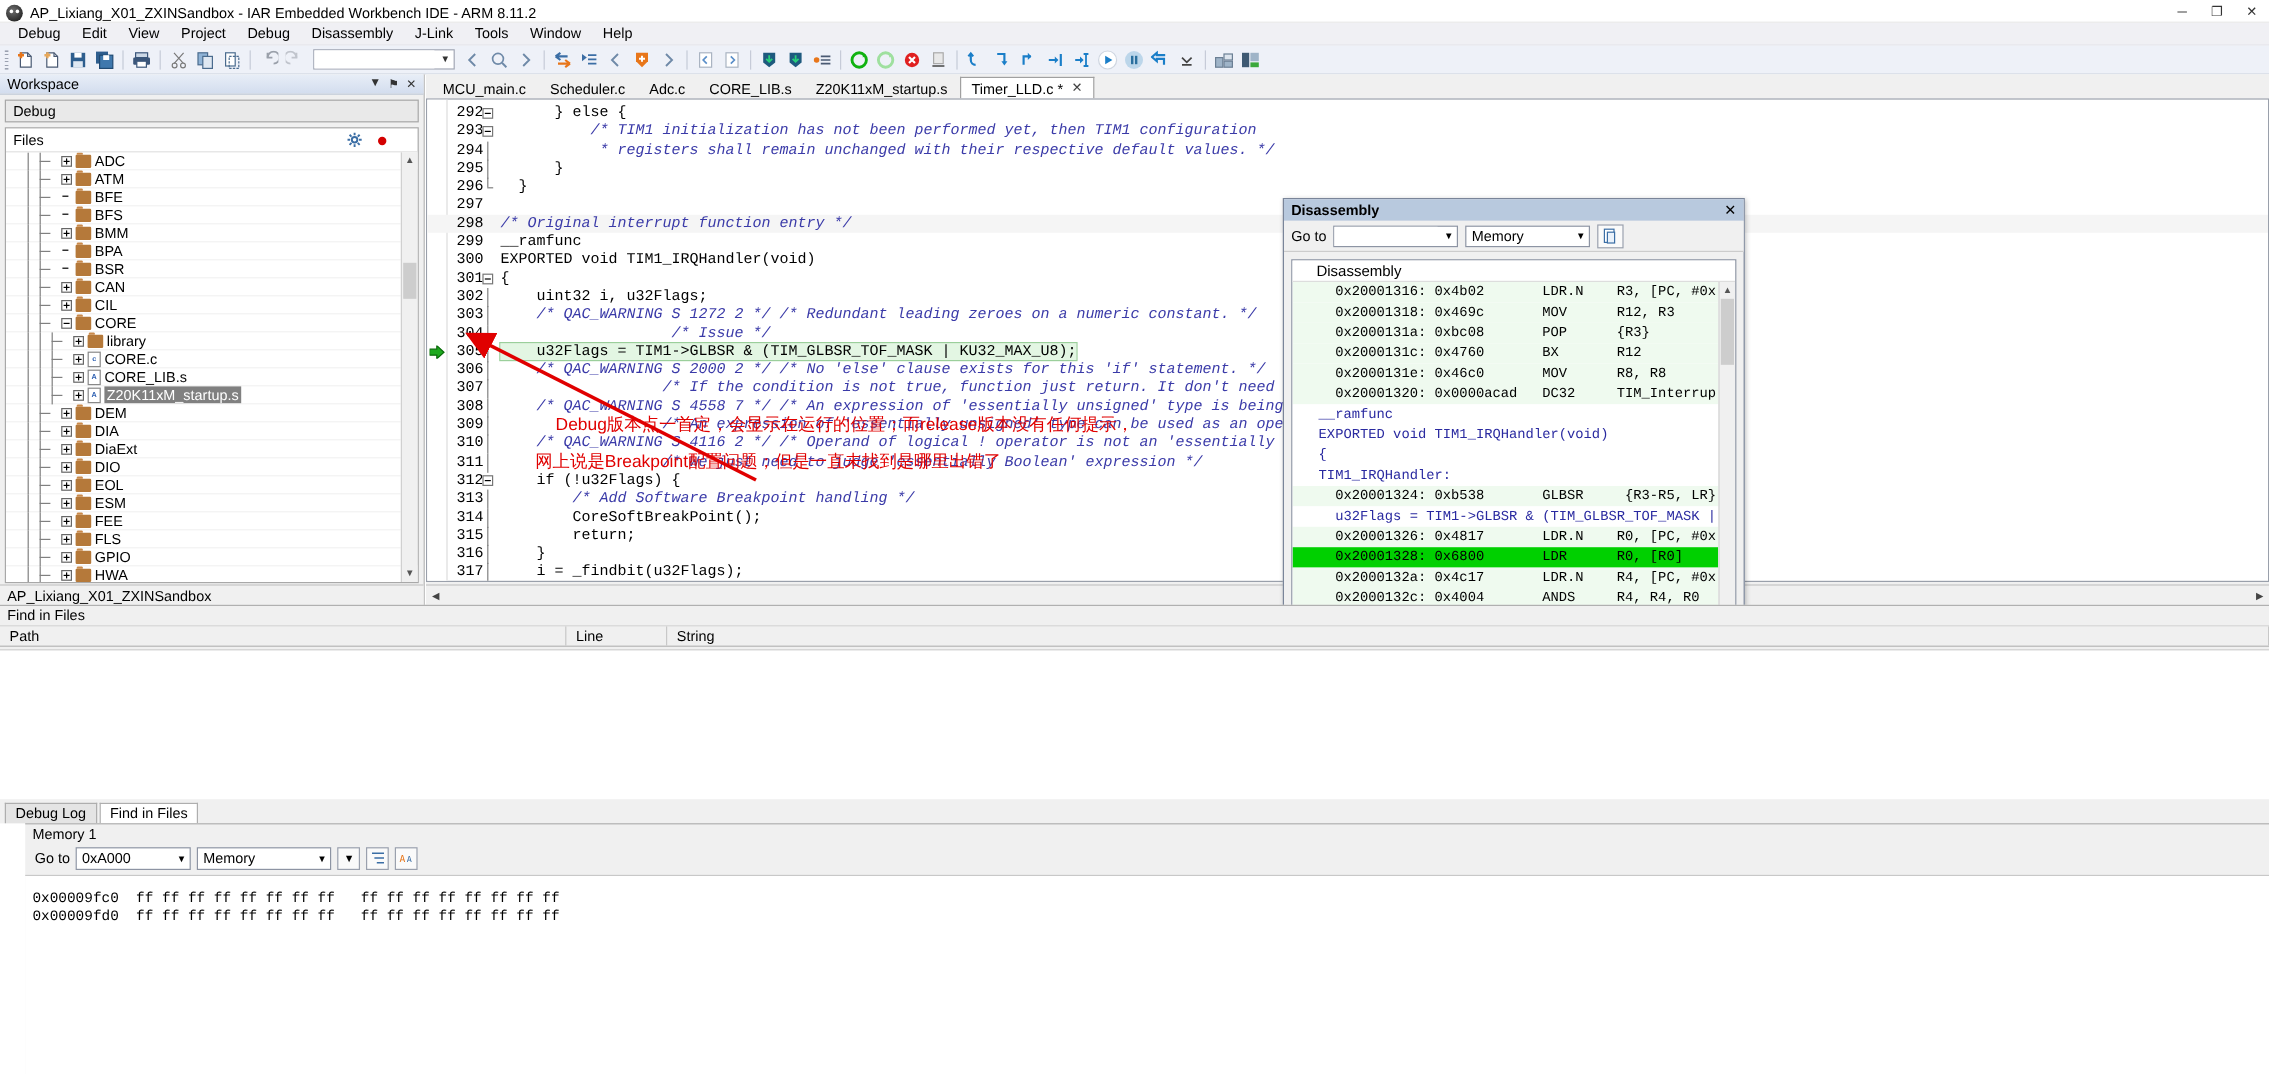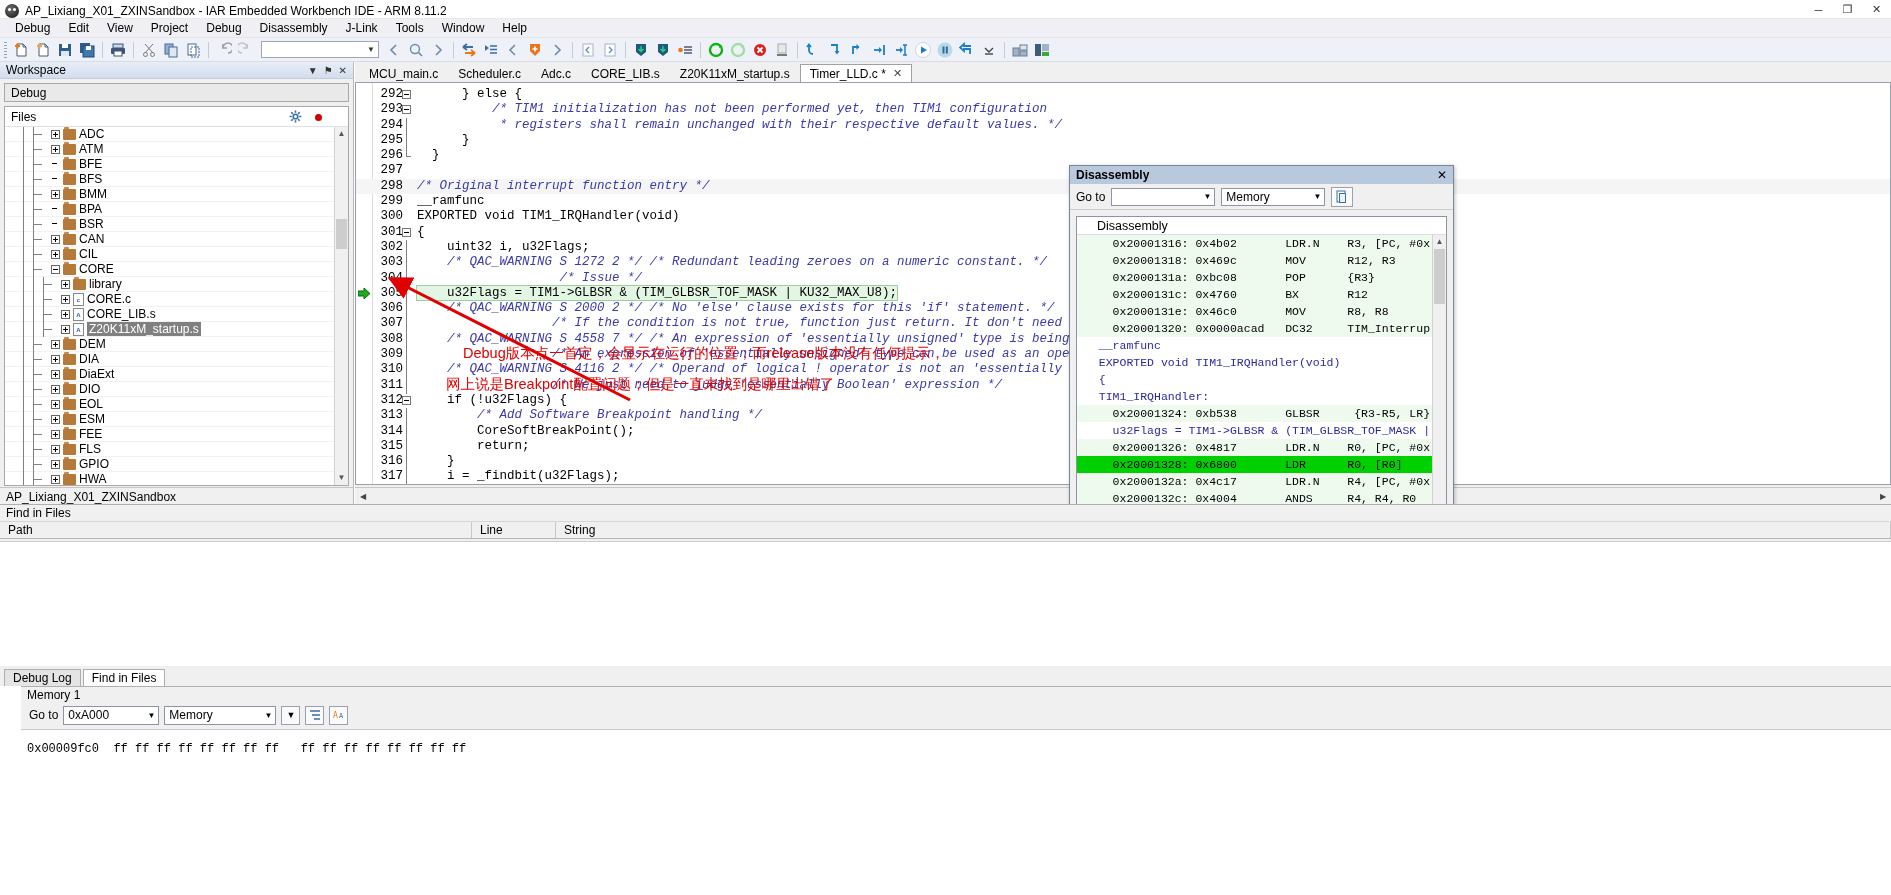--- a/index.html
+++ b/index.html
@@ -849,16 +849,17 @@
       </div>
       <div class="mem-btn">
         <svg width="14" height="14" viewBox="0 0 14 14">
             <text x="1" y="10" font-size="8" fill="#e8761a" font-family="monospace">A</text>
             <text x="7" y="10" font-size="7" fill="#3b6ea5" font-family="monospace">A</text>
           </svg>
       </div>
     </div>
     <div class="mem-hex" id="memhex">
         <div class="mem-row">0x00009fc0  ff ff ff ff ff ff ff ff   ff ff ff ff ff ff ff ff</div>
+        <div class="mem-row">0x00009fd0  ff ff ff ff ff ff ff ff   ff ff ff ff ff ff ff ff</div>
       </div>
   </div>
 
 </div>
 
 </body></html>

